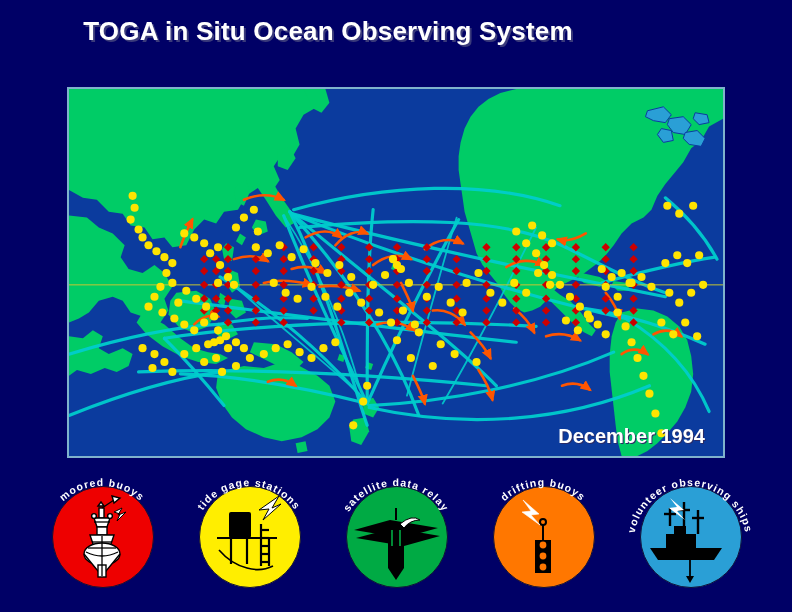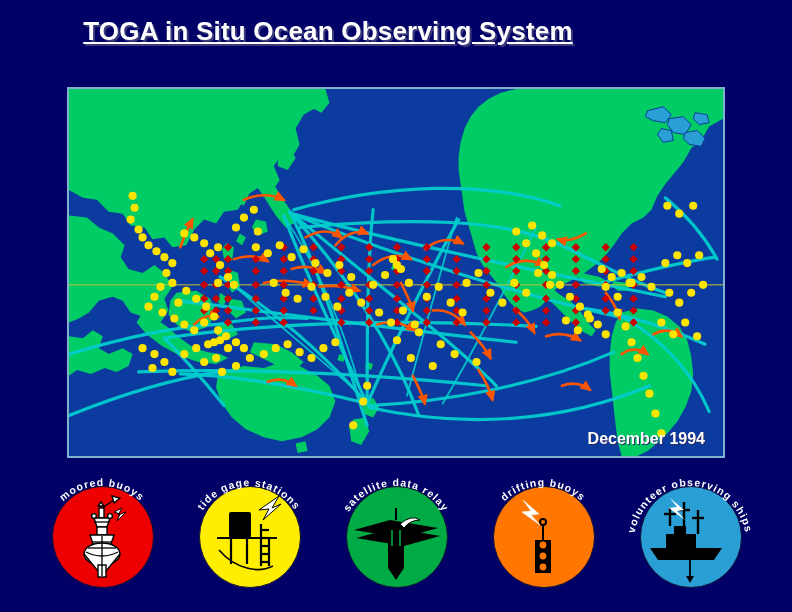--- a/index.html
+++ b/index.html
@@ -20,42 +20,41 @@
     position: absolute;
     top: 16px; left: 0; width: 656px;
     text-align: center;
     color: #ffffff;
     font-weight: bold;
     font-size: 26px;
     line-height: 30px;
     letter-spacing: 0.2px;
     text-shadow: 2px 2px 0 #3a3a7a;
     user-select: none;
-    text-decoration: underline;
   }
   #title-line2 { font-size: 26px; }
 
   
   #map-frame {
     position: absolute;
     left: 67px; top: 87px;
     width: 658px; height: 371px;
     border: 2px solid #7fb2cc;
     box-sizing: border-box;
     background: #0b3b9e;
     overflow: hidden;
   }
   #map-canvas { position:absolute; left:0; top:0; width:100%; height:100%; }
 
   #date-label {
     position: absolute;
     right: 18px; bottom: 8px;
     color: #ffffff;
     font-weight: bold;
-    font-size: 16px;
+    font-size: 20px;
     text-shadow: 1px 1px 0 #2b2b66;
     user-select: none;
   }
 
   
   #legend {
     position: absolute;
     left: 0; top: 468px;
     width: 792px; height: 130px;
     display: flex;

